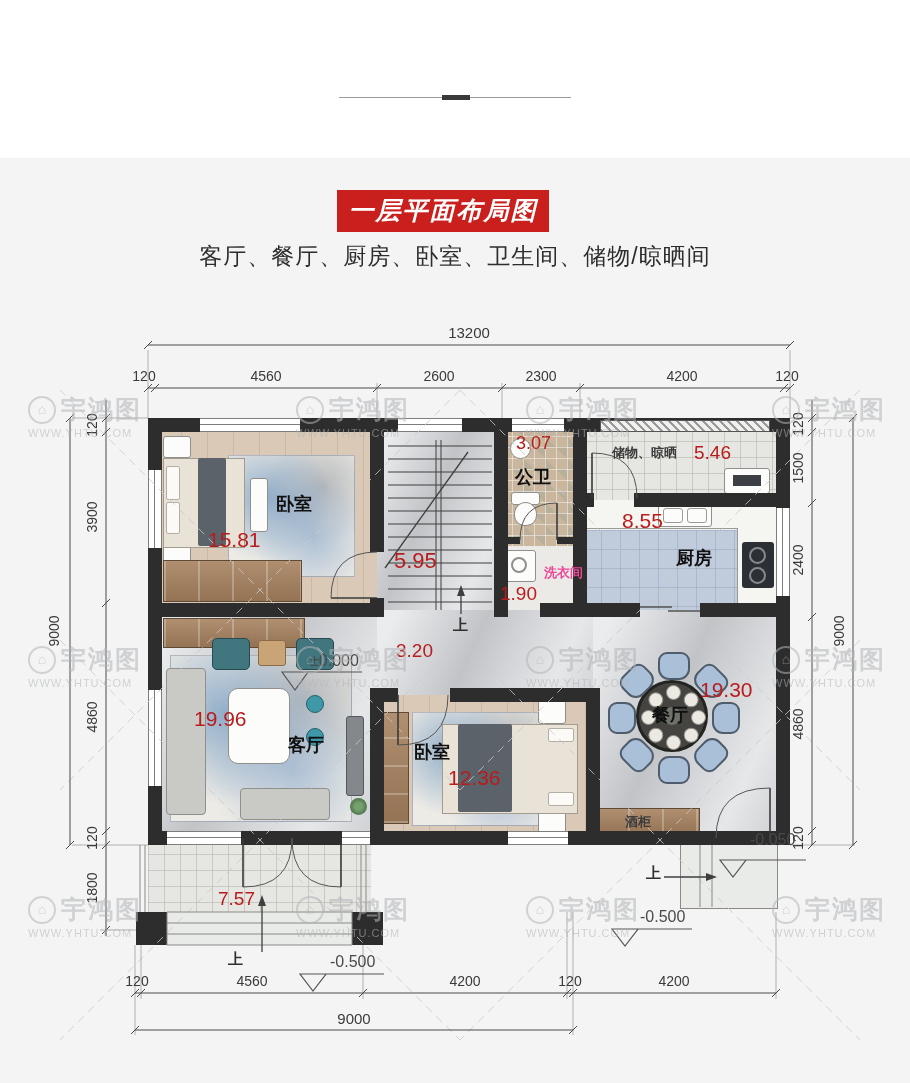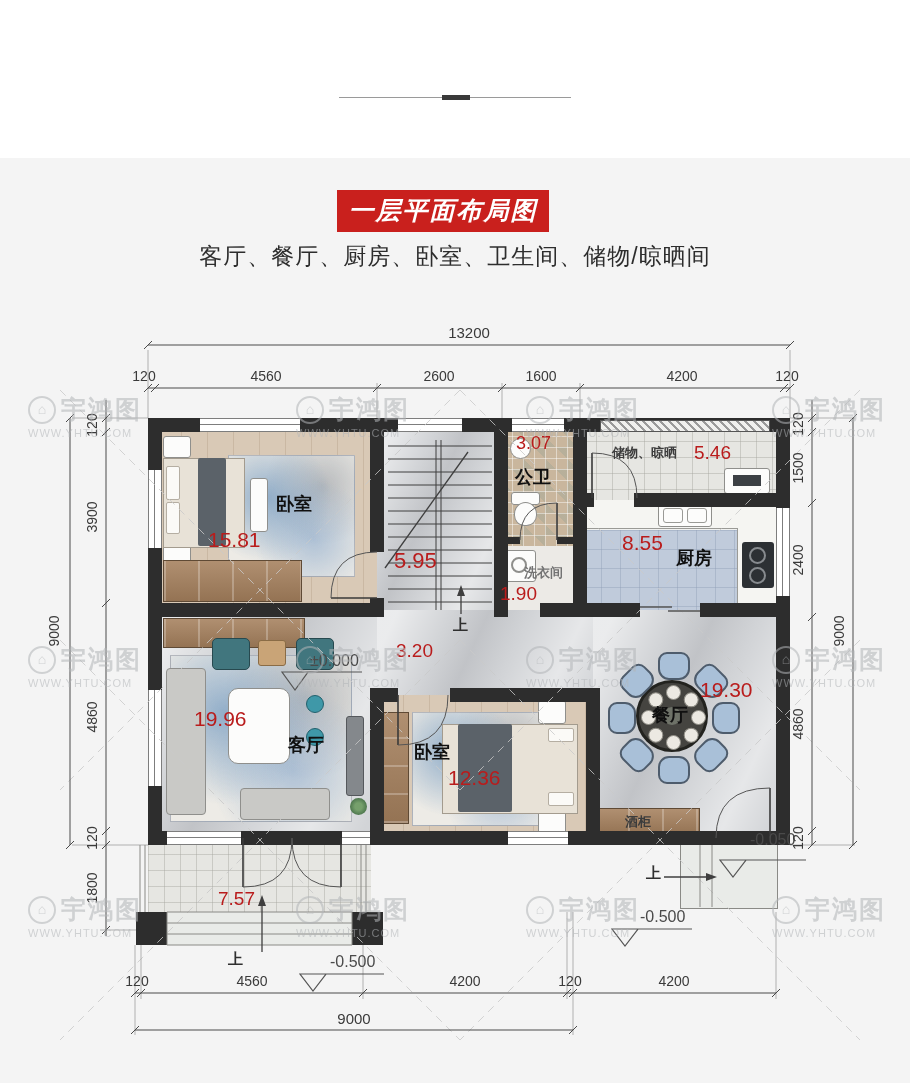--- a/index.html
+++ b/index.html
@@ -252,23 +252,23 @@
     </g>
   </svg>
 
   <span class="t rname" style="left:276px;top:492px">卧室</span>
   <span class="t area" style="left:208px;top:528px">15.81</span>
   <span class="t rname" style="left:515px;top:465px">公卫</span>
   <span class="t area" style="left:516px;top:433px;font-size:18px">3.07</span>
   <span class="t rname-s" style="left:612px;top:444px">储物、晾晒</span>
   <span class="t area" style="left:694px;top:442px;font-size:19px">5.46</span>
   <span class="t area" style="left:394px;top:548px;font-size:22px">5.95</span>
-  <span class="t rname-s" style="left:524px;top:564px;color:#737373">洗衣间</span>
+  <span class="t rname-s" style="left:544px;top:564px;color:#ec4899">洗衣间</span>
   <span class="t area" style="left:500px;top:583px;font-size:19px">1.90</span>
-  <span class="t area" style="left:622px;top:531px">8.55</span>
+  <span class="t area" style="left:622px;top:509px">8.55</span>
   <span class="t rname" style="left:676px;top:546px">厨房</span>
   <span class="t area" style="left:396px;top:640px;font-size:19px">3.20</span>
   <span class="t area" style="left:194px;top:707px">19.96</span>
   <span class="t rname" style="left:288px;top:733px">客厅</span>
   <span class="t rname" style="left:414px;top:740px">卧室</span>
   <span class="t area" style="left:448px;top:766px">12.36</span>
   <span class="t rname" style="left:652px;top:703px">餐厅</span>
   <span class="t area" style="left:700px;top:678px">19.30</span>
   <span class="t rname-s" style="left:625px;top:813px">酒柜</span>
   <span class="t area" style="left:218px;top:888px;font-size:19px">7.57</span>
@@ -279,21 +279,21 @@
   <span class="t lvl" style="left:640px;top:908px">-0.500</span>
 
   <span class="t up" style="left:453px;top:616px">上</span>
   <span class="t up" style="left:228px;top:950px">上</span>
   <span class="t up" style="left:646px;top:864px">上</span>
 
   <span class="t dim" style="left:469px;top:324px;font-size:15px">13200</span>
   <span class="t dim" style="left:144px;top:368px">120</span>
   <span class="t dim" style="left:266px;top:368px">4560</span>
   <span class="t dim" style="left:439px;top:368px">2600</span>
-  <span class="t dim" style="left:541px;top:368px">1600</span>
+  <span class="t dim" style="left:541px;top:368px">2300</span>
   <span class="t dim" style="left:682px;top:368px">4200</span>
   <span class="t dim" style="left:787px;top:368px">120</span>
   <span class="t vdim" style="left:54px;top:631px">9000</span>
   <span class="t vdim" style="left:92px;top:425px">120</span>
   <span class="t vdim" style="left:92px;top:517px">3900</span>
   <span class="t vdim" style="left:92px;top:717px">4860</span>
   <span class="t vdim" style="left:92px;top:838px">120</span>
   <span class="t vdim" style="left:92px;top:888px">1800</span>
   <span class="t vdim" style="left:798px;top:424px">120</span>
   <span class="t vdim" style="left:798px;top:468px">1500</span>

